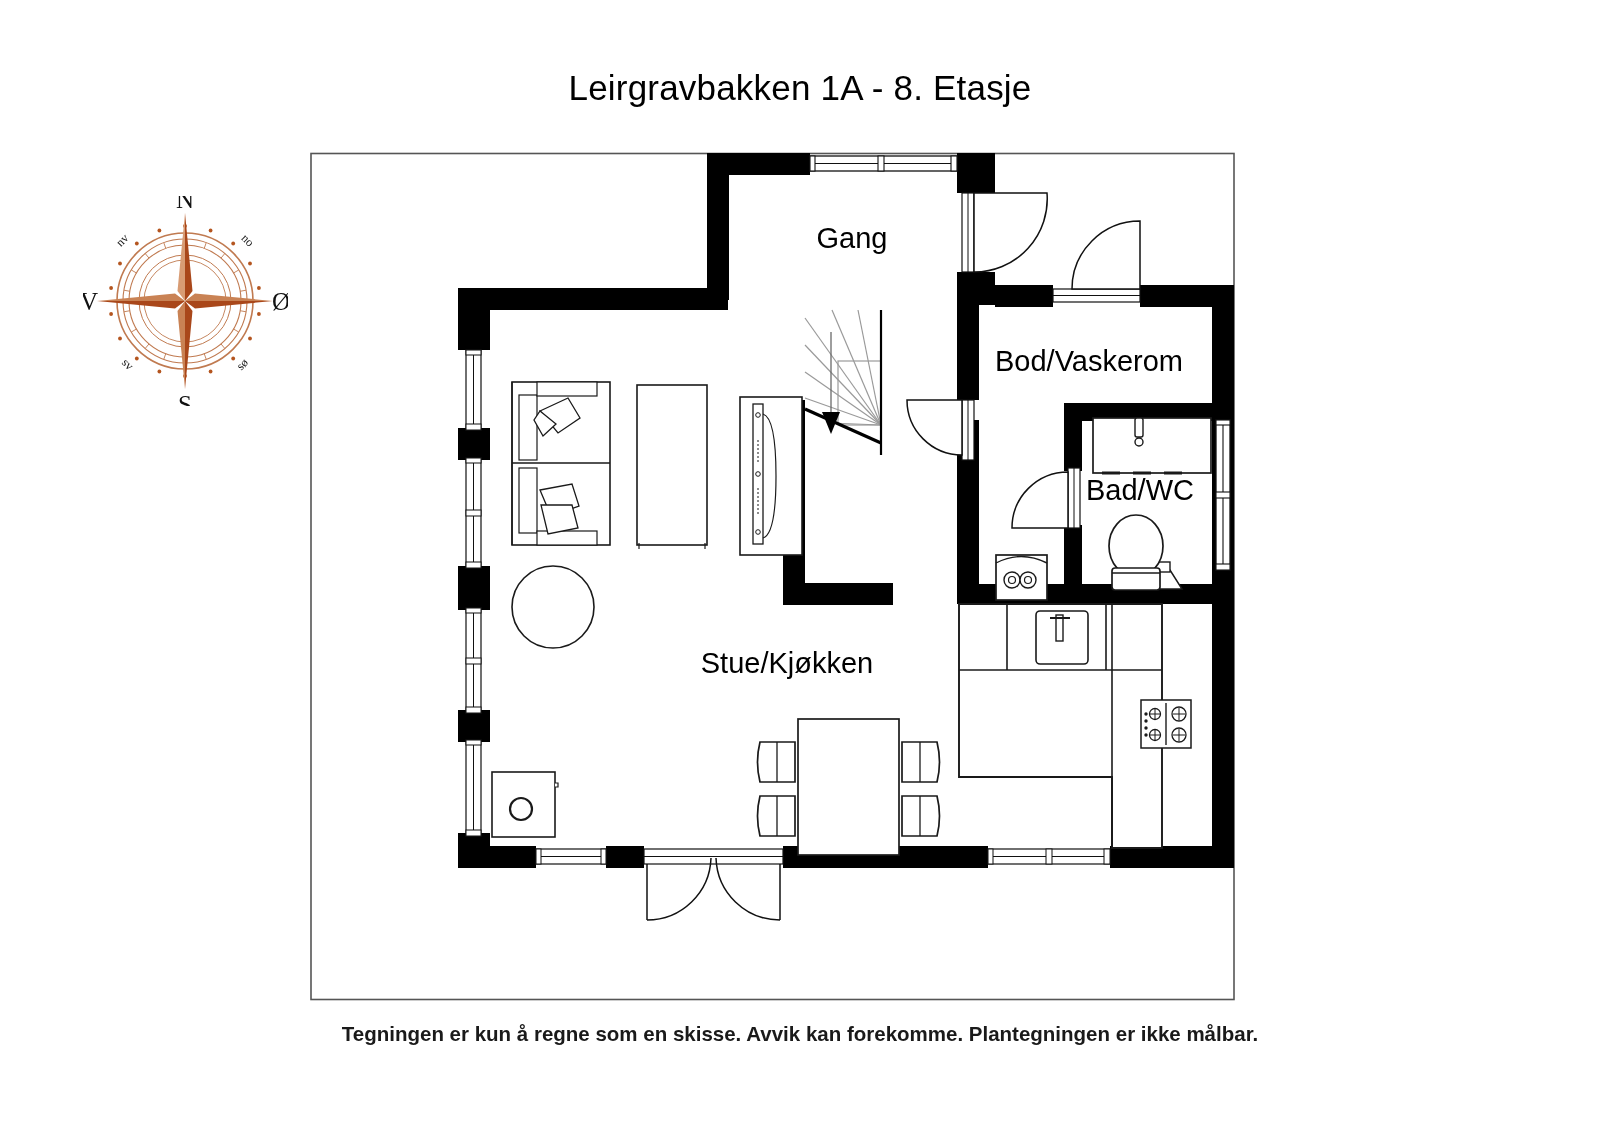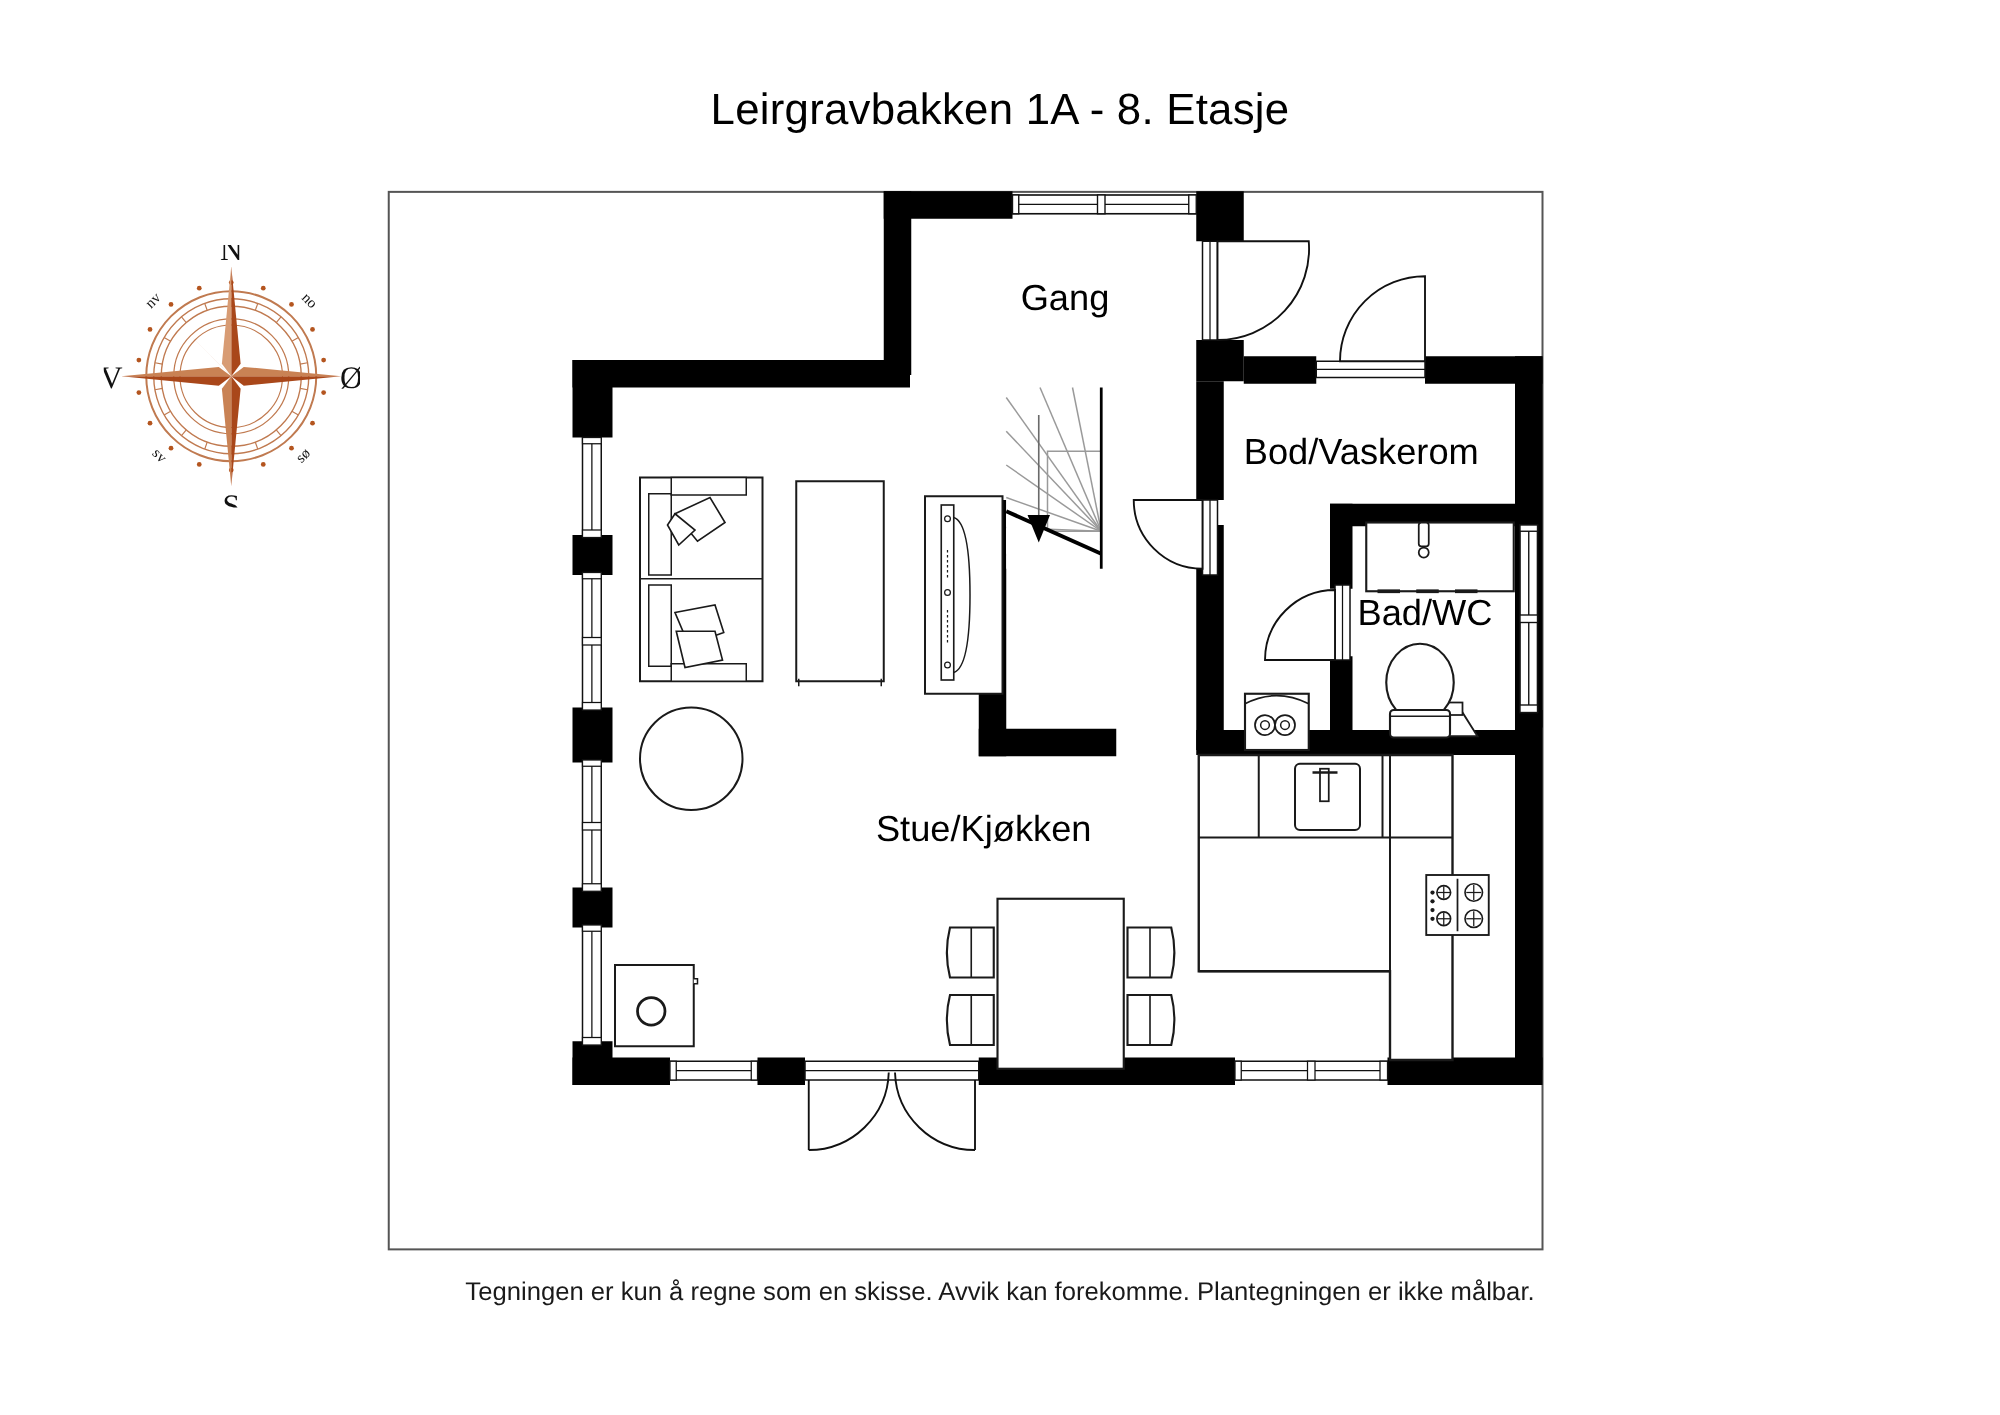--- a/index.html
+++ b/index.html
@@ -31,20 +31,21 @@
   }
   #caption {
     position: absolute;
     left: 0;
     top: 1022px;
     width: 1600px;
     text-align: center;
     font-size: 20.5px;
     color: #1a1a1a;
     white-space: nowrap;
+    font-weight: bold;
   }
   #compass {
     position: absolute;
     left: 83px;
     top: 196px;
     width: 205px;
     height: 210px;
   }
   #plan {
     position: absolute;

